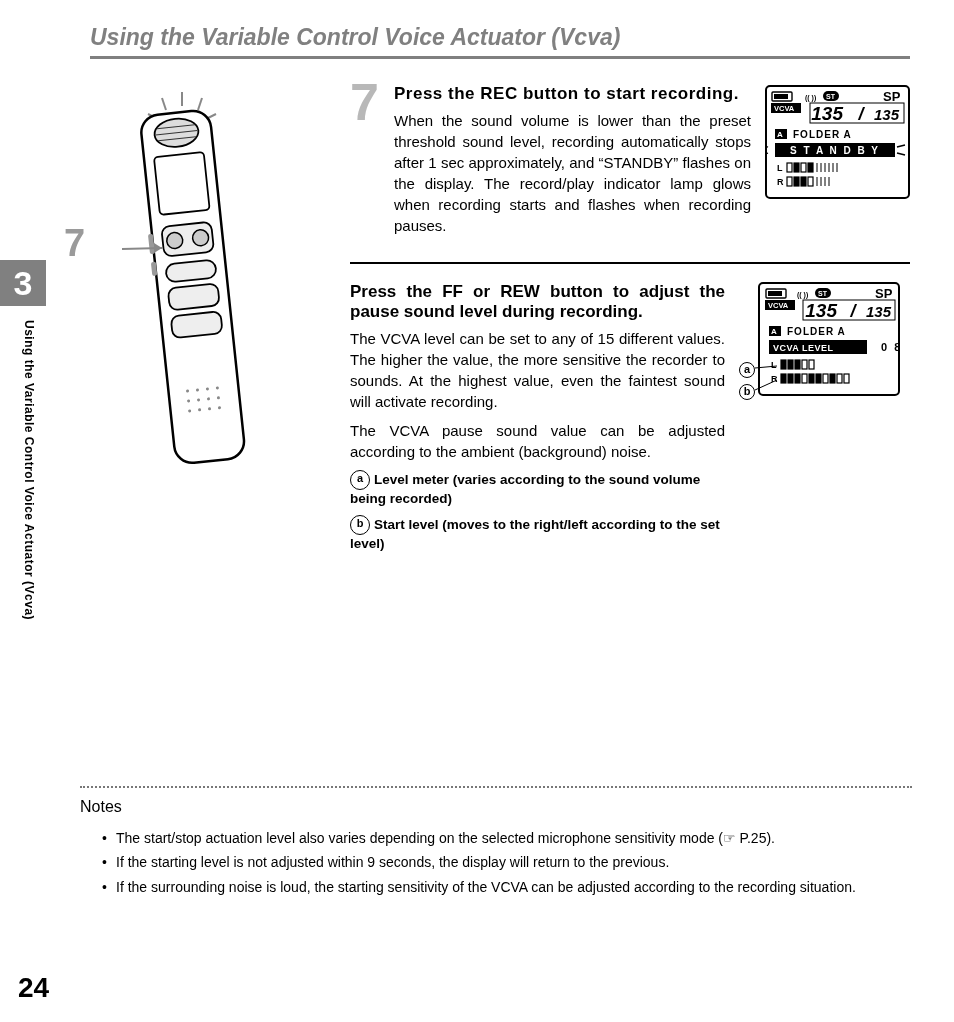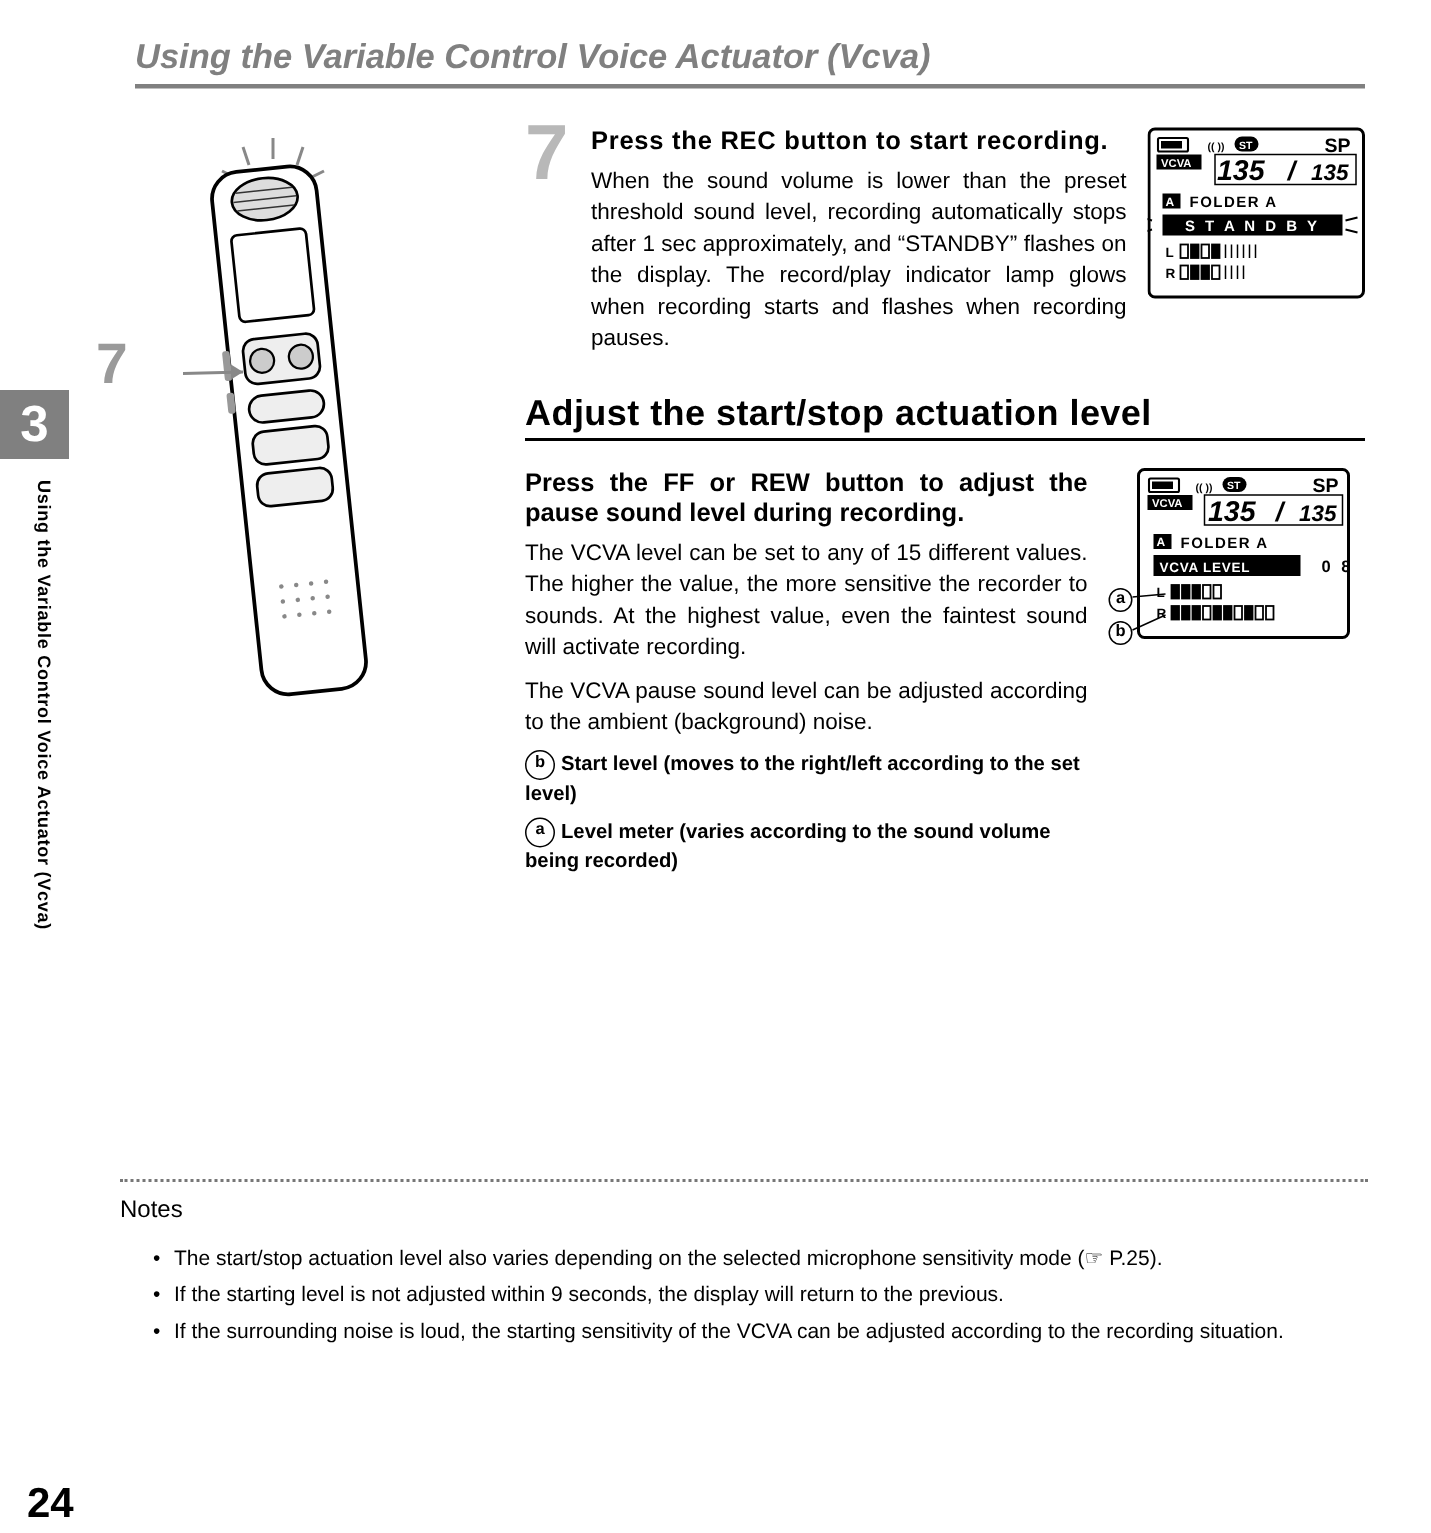--- a/index.html
+++ b/index.html
@@ -1,21 +1,21 @@
 <!DOCTYPE html>
 <html><head>
 <meta charset="utf-8">
 <style>
   html,body{margin:0;padding:0;background:#fff;font-family:Arial,Helvetica,sans-serif;color:#000}
   .page{width:954px;height:1022px;position:relative;box-sizing:border-box;padding:30px 46px 0 0}
   .section-title{position:absolute;left:90px;top:24px;font-size:23px;font-style:italic;font-weight:bold;color:#808080}
   .title-rule{position:absolute;left:90px;top:56px;height:3px;width:820px;background:#808080}
   .chapter-tab{position:absolute;left:0;top:260px;width:46px;height:46px;background:#808080;color:#fff;font-size:34px;font-weight:bold;text-align:center;line-height:46px}
   .side-label{position:absolute;left:16px;top:320px;width:20px;height:420px;font-size:12px;font-weight:bold;writing-mode:vertical-rl;text-orientation:mixed;letter-spacing:.5px}
-  .page-number{position:absolute;left:18px;bottom:4px;font-size:28px;font-weight:bold}
+  .page-number{position:absolute;left:18px;bottom:18px;font-size:28px;font-weight:bold}
   .device-wrap{position:absolute;left:122px;top:90px;width:140px;height:400px}
   .device-wrap svg{width:100%;height:100%}
   .step-callout{position:absolute;left:64px;top:222px;font-size:38px;font-weight:bold;color:#9a9a9a}
   .body{position:absolute;left:350px;top:84px;width:560px}
   .step-row{display:flex;gap:14px;margin-bottom:26px}
   .step-num{font-size:52px;font-weight:bold;color:#b8b8b8;line-height:.8;margin-top:-2px;min-width:30px}
   .step-text{flex:1;max-width:360px}
   .step-head{font-size:17px;font-weight:bold;text-align:justify;margin-bottom:6px;letter-spacing:.5px}
   .step-head .btn{font-family:Arial Black,Arial,sans-serif;font-weight:700}
   .step-body{font-size:15px;line-height:1.4;text-align:justify}
@@ -172,32 +172,31 @@
               <rect x="43" y="92" width="5" height="9"></rect>
             <line x1="52" y1="92" x2="52" y2="101" stroke-width="1"></line>
               <line x1="56" y1="92" x2="56" y2="101" stroke-width="1"></line>
               <line x1="60" y1="92" x2="60" y2="101" stroke-width="1"></line>
               <line x1="64" y1="92" x2="64" y2="101" stroke-width="1"></line>
           </g>
         </svg>
       </div>
     </div>
 
-    <div class="subhead">Adjust the start/stop actuation level</div>
     <div class="subhead-rule"></div>
 
     <div class="adj-row">
       <div class="adj-text">
         <div class="adj-head">
           <span>Press the </span><span class="btn">FF</span><span> or </span><span class="btn">REW</span><span> button to adjust the pause sound level during recording.</span>
         </div>
         <div class="adj-body">The VCVA level can be set to any of 15 different values. The higher the value, the more sensitive the recorder to sounds. At the highest value, even the faintest sound will activate recording.</div>
-        <div class="adj-body">The VCVA pause sound level can be adjusted according to the ambient (background) noise.</div>
+        <div class="adj-body">The VCVA pause sound value can be adjusted according to the ambient (background) noise.</div>
+        <div class="legend"><span class="lbl">a</span><span>Level meter (varies according to the sound volume being recorded)</span></div>
         <div class="legend"><span class="lbl">b</span><span>Start level (moves to the right/left according to the set level)</span></div>
-        <div class="legend"><span class="lbl">a</span><span>Level meter (varies according to the sound volume being recorded)</span></div>
       </div>
 
       <div style="position:relative;min-width:165px">
         <div class="lcd-callout" style="left:-2px;top:80px">a</div>
         <div class="lcd-callout" style="left:-2px;top:102px">b</div>
         <svg viewBox="0 0 160 124" style="width:160px;height:124px">
           <rect x="18" y="1" width="140" height="112" rx="4" fill="#fff" stroke="#000" stroke-width="2"></rect>
           <rect x="25" y="7" width="20" height="9" rx="1" fill="none" stroke="#000" stroke-width="1.4"></rect>
             <rect x="27" y="9" width="14" height="5" fill="#000"></rect>
           <text x="56" y="15" font-size="7" font-weight="bold">((  ))</text>

